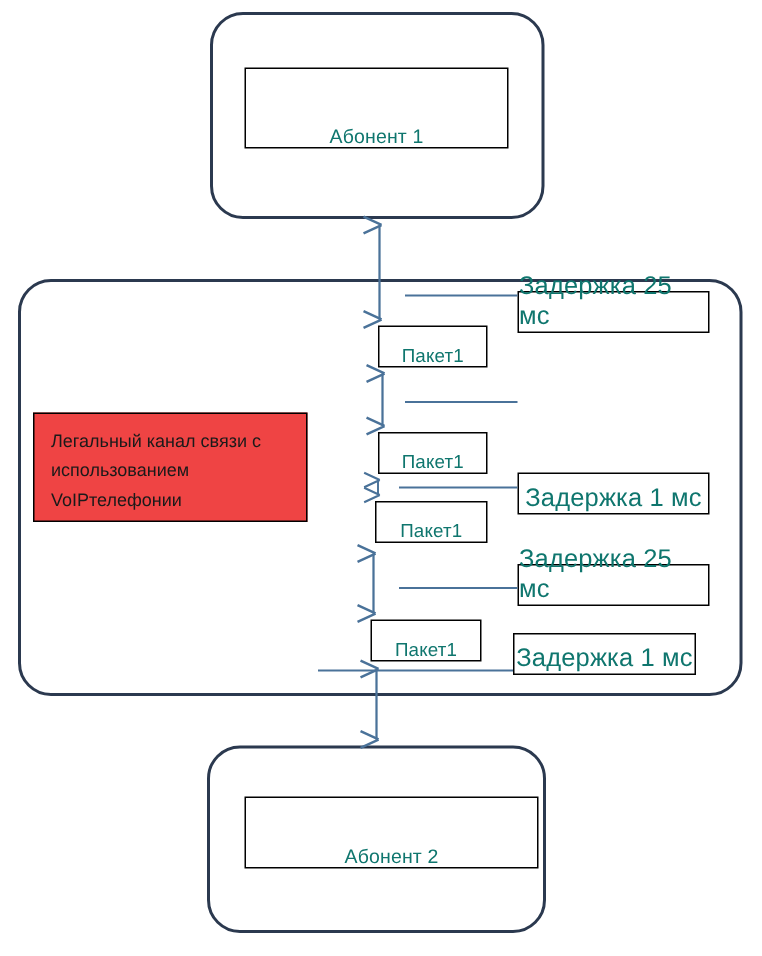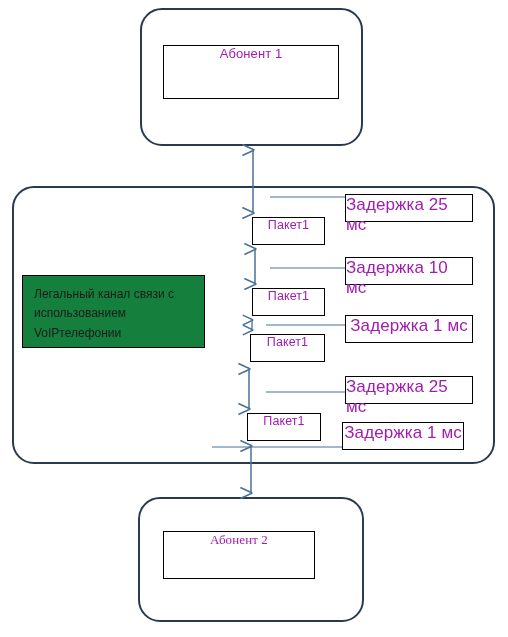--- a/index.html
+++ b/index.html
@@ -25,41 +25,41 @@
     border-radius: 22px;
     background: #ffffff;
   }
   
   .rect-box {
     position: absolute;
     box-sizing: border-box;
     border: 1.4px solid #000000;
     background: #ffffff;
     display: flex;
-    align-items: flex-start;
+    align-items: flex-end;
     justify-content: center;
     font-size: 12.5px;
-    color: #a21caf;
+    color: #0f766e;
     letter-spacing: 0.1px;
   }
   .rect-box.subscriber {
     font-size: 13px;
   }
   .rect-box.packet {
     font-size: 12.5px;
     margin-left: 32px;
   }
   .rect-box.delay {
     font-size: 17px;
   }
   .text-block {
     position: absolute;
     box-sizing: border-box;
     border: 1.4px solid #000000;
-    background: #15803d;
+    background: #ef4444;
     font-size: 12px;
     color: #1a1a1a;
     padding: 9px 9px 9px 11px;
     line-height: 1.62;
     display: block;
   }
   svg.overlay {
     position: absolute;
     left: 0;
     top: 0;
@@ -96,39 +96,36 @@
   </div>
 
   <div class="rect-box packet" style="left:215px; top:413px; width:74px; height:28px;">
     <span>Пакет1</span>
   </div>
 
   <div class="rect-box delay" style="left:345px; top:194px; width:128px; height:28px;">
     <span>Задержка 25 мс</span>
   </div>
 
-  <div class="rect-box delay" style="left:345px; top:257px; width:128px; height:28px;">
-    <span>Задержка 10 мс</span>
-  </div>
 
   <div class="rect-box delay" style="left:345px; top:315px; width:128px; height:28px;">
     <span>Задержка 1 мс</span>
   </div>
 
   <div class="rect-box delay" style="left:345px; top:376px; width:128px; height:28px;">
     <span>Задержка 25 мс</span>
   </div>
 
   <div class="rect-box delay" style="left:342px; top:422px; width:122px; height:28px;">
     <span>Задержка 1 мс</span>
   </div>
 
   <div class="round-container" style="left:138px; top:497px; width:226px; height:125px;"></div>
 
-  <div class="rect-box subscriber" style="left:163px; top:531px; width:152px; height:48px;font-family:Liberation Serif, serif;">
+  <div class="rect-box subscriber" style="left:163px; top:531px; width:196px; height:48px;">
     <span>Абонент 2</span>
   </div>
 
   <svg class="overlay" viewBox="0 0 508 637" xmlns="http://www.w3.org/2000/svg">
     <defs>
       <marker id="arrUp" markerWidth="9" markerHeight="9" refX="4.5" refY="1.3" orient="auto" markerUnits="strokeWidth">
         <path d="M4.5,0.4 L8.2,8.4 M4.5,0.4 L0.8,8.4" stroke="#4a7299" stroke-width="1.1" fill="none"></path>
       </marker>
       <marker id="arrDown" markerWidth="9" markerHeight="9" refX="4.5" refY="1.3" orient="auto" markerUnits="strokeWidth">
         <path d="M4.5,0.4 L8.2,8.4 M4.5,0.4 L0.8,8.4" stroke="#4a7299" stroke-width="1.1" fill="none"></path>

